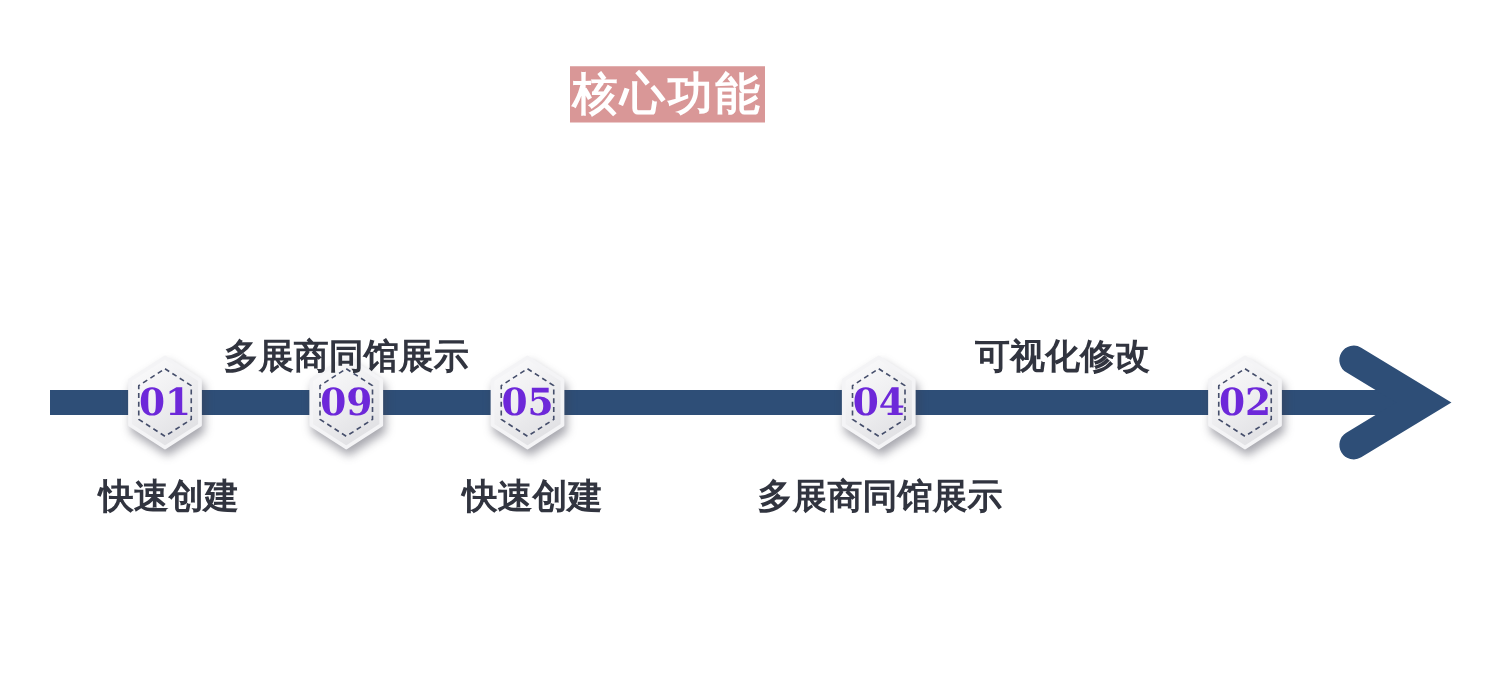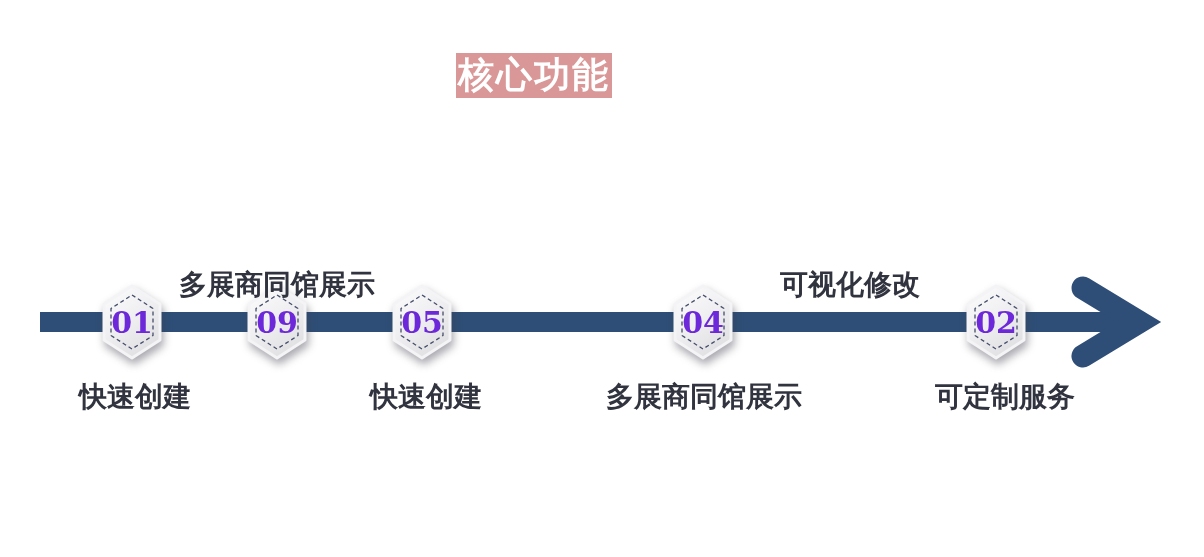--- a/index.html
+++ b/index.html
@@ -117,17 +117,14 @@
 
   <div class="feature-label lbl-above" style="left:850px">
     <span>可视化修改</span>
   </div>
   <div class="feature-label lbl-below" style="left:426px">
     <div>快速创建</div>
   </div>
   <div class="feature-label lbl-below" style="left:704px">
     <span>多展商同馆展示</span>
   </div>
-  <div class="feature-label lbl-below" style="left:1005px">
-    <span>可定制服务</span>
-  </div>
 
 </div>
 
 </body></html>

